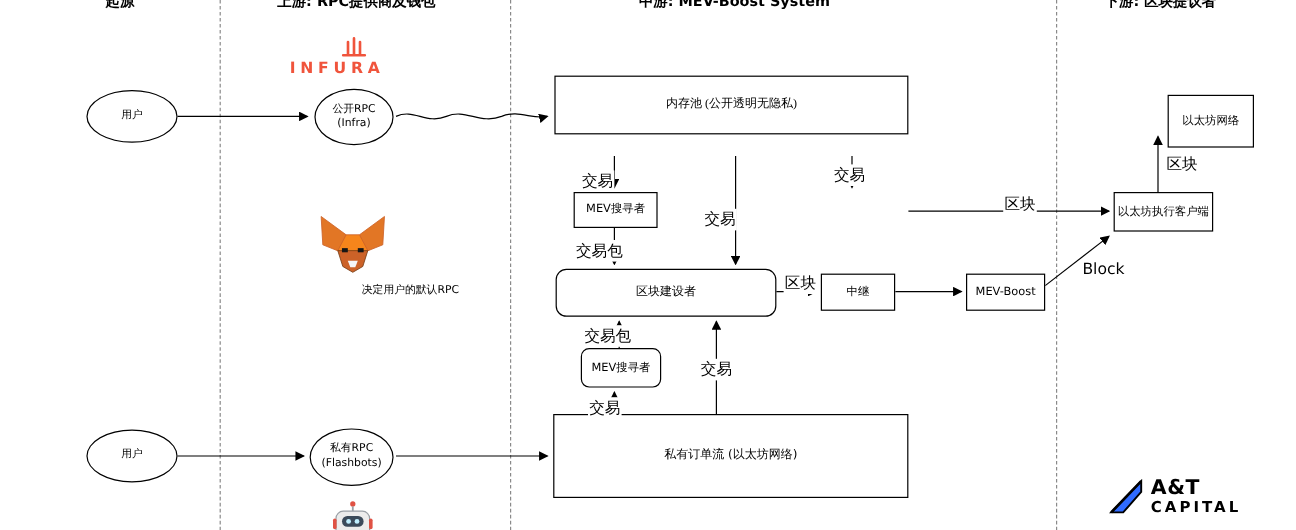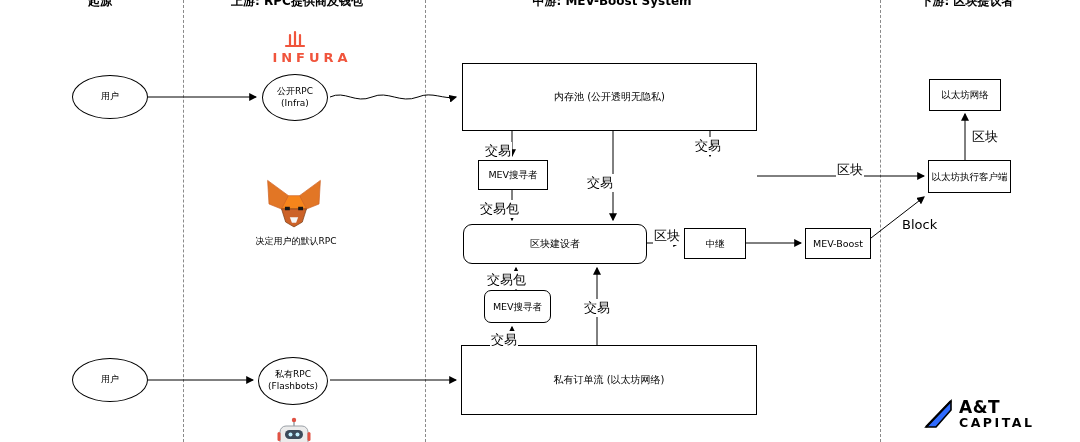--- a/index.html
+++ b/index.html
@@ -19,21 +19,21 @@
   .round6{border-radius:7px;}
   .ellipse{
     position:absolute;border:1px solid #000;background:#fff;border-radius:50%;
     display:flex;flex-direction:column;align-items:center;justify-content:center;
     text-align:center;font-size:9px;line-height:1.3;box-sizing:border-box;
   }
   .elabel{position:absolute;font-size:13px;background:#fff;padding:0 1px;white-space:nowrap;}
   svg.arrows{position:absolute;left:0;top:0;pointer-events:none;}
   .brandtext{position:absolute;white-space:nowrap;}
   .infura-word{font-size:13px;font-weight:bold;letter-spacing:4px;color:#F0543C;transform:translateX(-50%);}
-  .mm-caption{font-size:9px;transform:translateX(-50%);}
+  .mm-caption{font-size:9px;transform:translateX(-50%);margin-left:46px;}
   .at-a{font-size:17px;font-weight:bold;letter-spacing:.5px;}
   .at-c{font-size:12.5px;font-weight:bold;letter-spacing:2.5px;}
 </style>
 </head>
 <body>
 
 <div id="canvas">
 
   <div class="sep" style="left:183px;"></div>
   <div class="sep" style="left:425px;"></div>
@@ -71,21 +71,21 @@
   <div class="ellipse" style="left:72px;top:75px;width:76px;height:44px;">
     <span>用户</span>
   </div>
   <div class="ellipse" style="left:72px;top:358px;width:76px;height:44px;">
     <span>用户</span>
   </div>
 
   <svg style="position:absolute;left:283px;top:30px;" width="24" height="18" viewBox="0 0 24 18">
     <path d="M3,16 H21 M7,16 V5 M12,16 V2 M17,16 V5" stroke="#F0543C" stroke-width="2.2" fill="none" stroke-linecap="round"></path>
   </svg>
-  <div class="brandtext infura-word" style="left:312px;top:50px;">INFURA</div>
+  <div class="brandtext infura-word" style="left:281px;top:50px;">INFURA</div>
 
   <div class="ellipse" style="left:262px;top:74px;width:66px;height:47px;">
     <span>公开RPC</span>
     <span>(Infra)</span>
   </div>
 
   <svg style="position:absolute;left:266px;top:179px;" width="56" height="50" viewBox="0 0 80 72">
     <polygon points="2,2 32,24 24,44 4,36" fill="#E27625" stroke="#CC6228" stroke-width="1"></polygon>
     <polygon points="78,2 48,24 56,44 76,36" fill="#E27625" stroke="#CC6228" stroke-width="1"></polygon>
     <polygon points="32,24 48,24 58,43 40,60 22,43" fill="#F6851B" stroke="#CC6228" stroke-width="1"></polygon>
@@ -106,21 +106,21 @@
     <line x1="17" y1="5" x2="17" y2="9" stroke="#9aa0a6" stroke-width="1.5"></line>
     <rect x="3" y="9" width="28" height="22" rx="6" fill="#ECECEC" stroke="#9aa0a6"></rect>
     <rect x="0.5" y="15" width="3" height="9" rx="1.5" fill="#E05244"></rect>
     <rect x="30.5" y="15" width="3" height="9" rx="1.5" fill="#E05244"></rect>
     <rect x="8" y="13" width="18" height="9" rx="4.5" fill="#3B4A5A"></rect>
     <circle cx="13.5" cy="17.5" r="2" fill="#BFEFFF"></circle>
     <circle cx="20.5" cy="17.5" r="2" fill="#BFEFFF"></circle>
     <rect x="10" y="25" width="14" height="4.5" rx="1" fill="#AEB6BD"></rect>
   </svg>
 
-  <div class="box" style="left:462px;top:63px;width:295px;height:68px;font-size:10px;">
+  <div class="box" style="left:462px;top:63px;width:295px;height:49px;font-size:10px;font-family:Liberation Serif, serif;">
     <span>内存池 (公开透明无隐私)</span>
   </div>
 
   <div class="box" style="left:478px;top:160px;width:70px;height:30px;">
     <span>MEV搜寻者</span>
   </div>
 
 
   <div class="box round8" style="left:463px;top:224px;width:184px;height:40px;font-size:10px;">
     <span>区块建设者</span>
@@ -135,21 +135,21 @@
   </div>
 
   <div class="box round6" style="left:484px;top:290px;width:67px;height:33px;">
     <span>MEV搜寻者</span>
   </div>
 
   <div class="box" style="left:461px;top:345px;width:296px;height:70px;font-size:10px;">
     <span>私有订单流 (以太坊网络)</span>
   </div>
 
-  <div class="box" style="left:929px;top:79px;width:72px;height:32px;">
+  <div class="box" style="left:973px;top:79px;width:72px;height:44px;">
     <span>以太坊网络</span>
   </div>
 
   <div class="box" style="left:928px;top:160px;width:83px;height:33px;">
     <span>以太坊执行客户端</span>
   </div>
 
   <div class="elabel" style="left:484px;top:142px;">交易</div>
   <div class="elabel" style="left:586px;top:174px;">交易</div>
   <div class="elabel" style="left:694px;top:137px;">交易</div>

